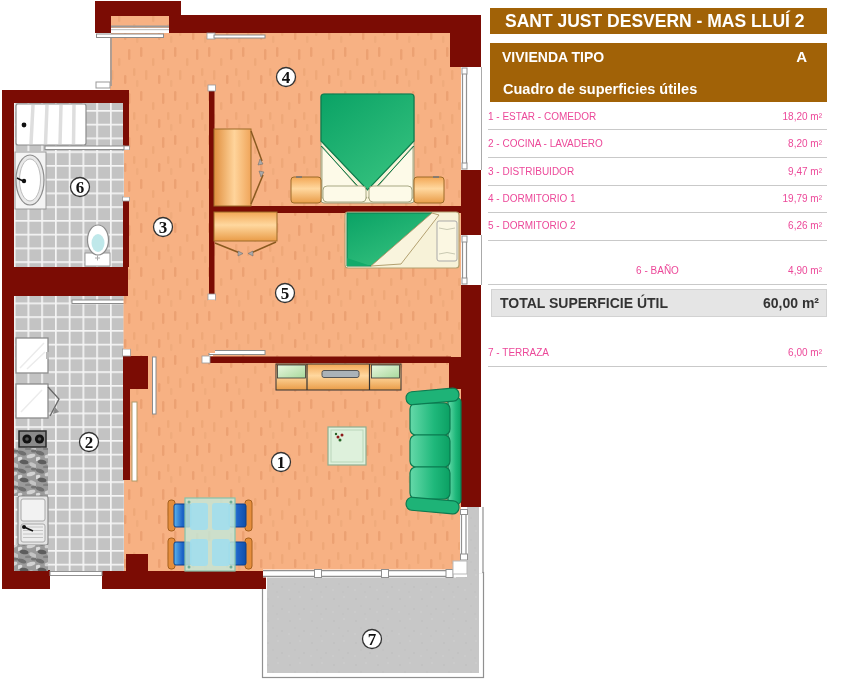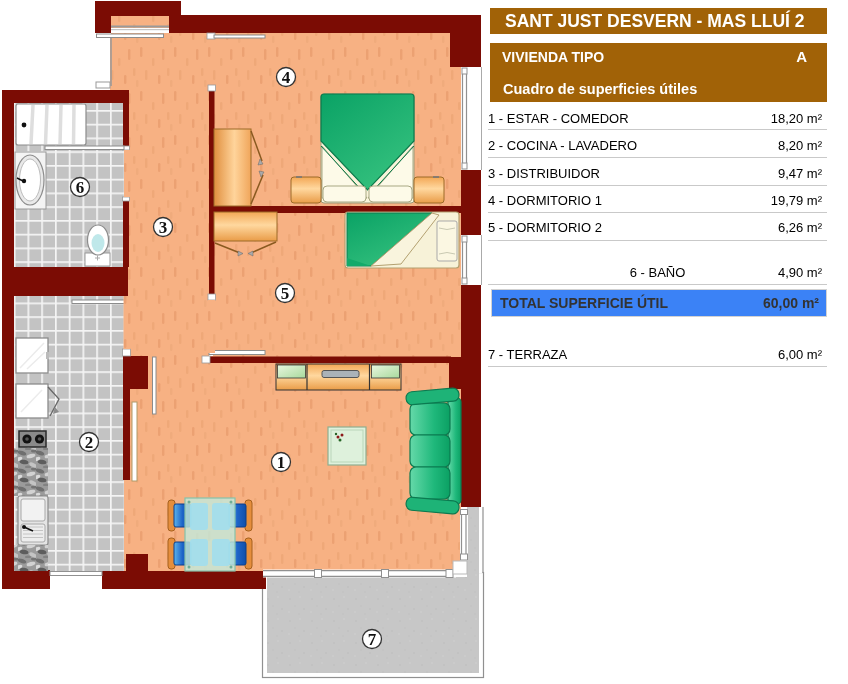--- a/index.html
+++ b/index.html
@@ -1,19 +1,19 @@
 <!DOCTYPE html>
 <html><head>
 <meta charset="utf-8">
 <style>
   html,body{margin:0;padding:0;background:#fff;width:848px;height:684px;overflow:hidden;}
   body{font-family:"Liberation Sans", sans-serif;position:relative;}
   .abs{position:absolute;}
   .bar{background:#a16207;color:#fff;font-weight:bold;}
-  .rowline{border-bottom:1px solid #c9c9c9;color:#000000;font-size:13px;box-sizing:border-box;padding-top:7px;}
+  .rowline{border-bottom:1px solid #c9c9c9;color:#ec4899;font-size:10px;box-sizing:border-box;padding-top:7px;}
   .val{position:absolute;right:5px;top:7px;}
 </style>
 </head>
 <body>
 
 <svg class="abs" style="left:0;top:0" width="490" height="684" viewBox="0 0 490 684">
 <defs>
   <pattern id="floor" width="34" height="44" patternUnits="userSpaceOnUse">
     <rect width="34" height="44" fill="#f7b183"></rect>
     <rect x="4" y="3" width="2.4" height="10" rx="1.2" fill="#eca172"></rect>
@@ -502,18 +502,18 @@
   <div class="abs" style="left:13px;top:4px;font-size:14.5px;">Cuadro de superficies útiles</div>
 </div>
 
 <div class="abs rowline" style="left:488px;top:104px;width:339px;height:26px;">1 - ESTAR - COMEDOR<span class="val" style="top:7px;">18,20 m²</span></div>
 <div class="abs rowline" style="left:488px;top:131px;width:339px;height:27px;">2 - COCINA - LAVADERO<span class="val">8,20 m²</span></div>
 <div class="abs rowline" style="left:488px;top:159px;width:339px;height:27px;">3 - DISTRIBUIDOR<span class="val">9,47 m²</span></div>
 <div class="abs rowline" style="left:488px;top:186px;width:339px;height:27px;">4 - DORMITORIO 1<span class="val">19,79 m²</span></div>
 <div class="abs rowline" style="left:488px;top:213px;width:339px;height:28px;">5 - DORMITORIO 2<span class="val">6,26 m²</span></div>
 <div class="abs rowline" style="left:488px;top:258px;width:339px;height:27px;text-align:center;">6 - BAÑO<span class="val">4,90 m²</span></div>
 
-<div class="abs" style="left:491px;top:289px;width:334px;height:26px;background:#3b82f6;border:1px solid #d2d2d2;color:#333;font-weight:bold;font-size:14px;">
+<div class="abs" style="left:491px;top:289px;width:334px;height:26px;background:#e5e5e5;border:1px solid #d2d2d2;color:#333;font-weight:bold;font-size:14px;">
   <div class="abs" style="left:8px;top:5px;">TOTAL SUPERFICIE ÚTIL</div>
   <div class="abs" style="right:7px;top:5px;">60,00 m²</div>
 </div>
 
 <div class="abs rowline" style="left:488px;top:340px;width:339px;height:27px;">7 - TERRAZA<span class="val">6,00 m²</span></div>
 
 </body></html>

